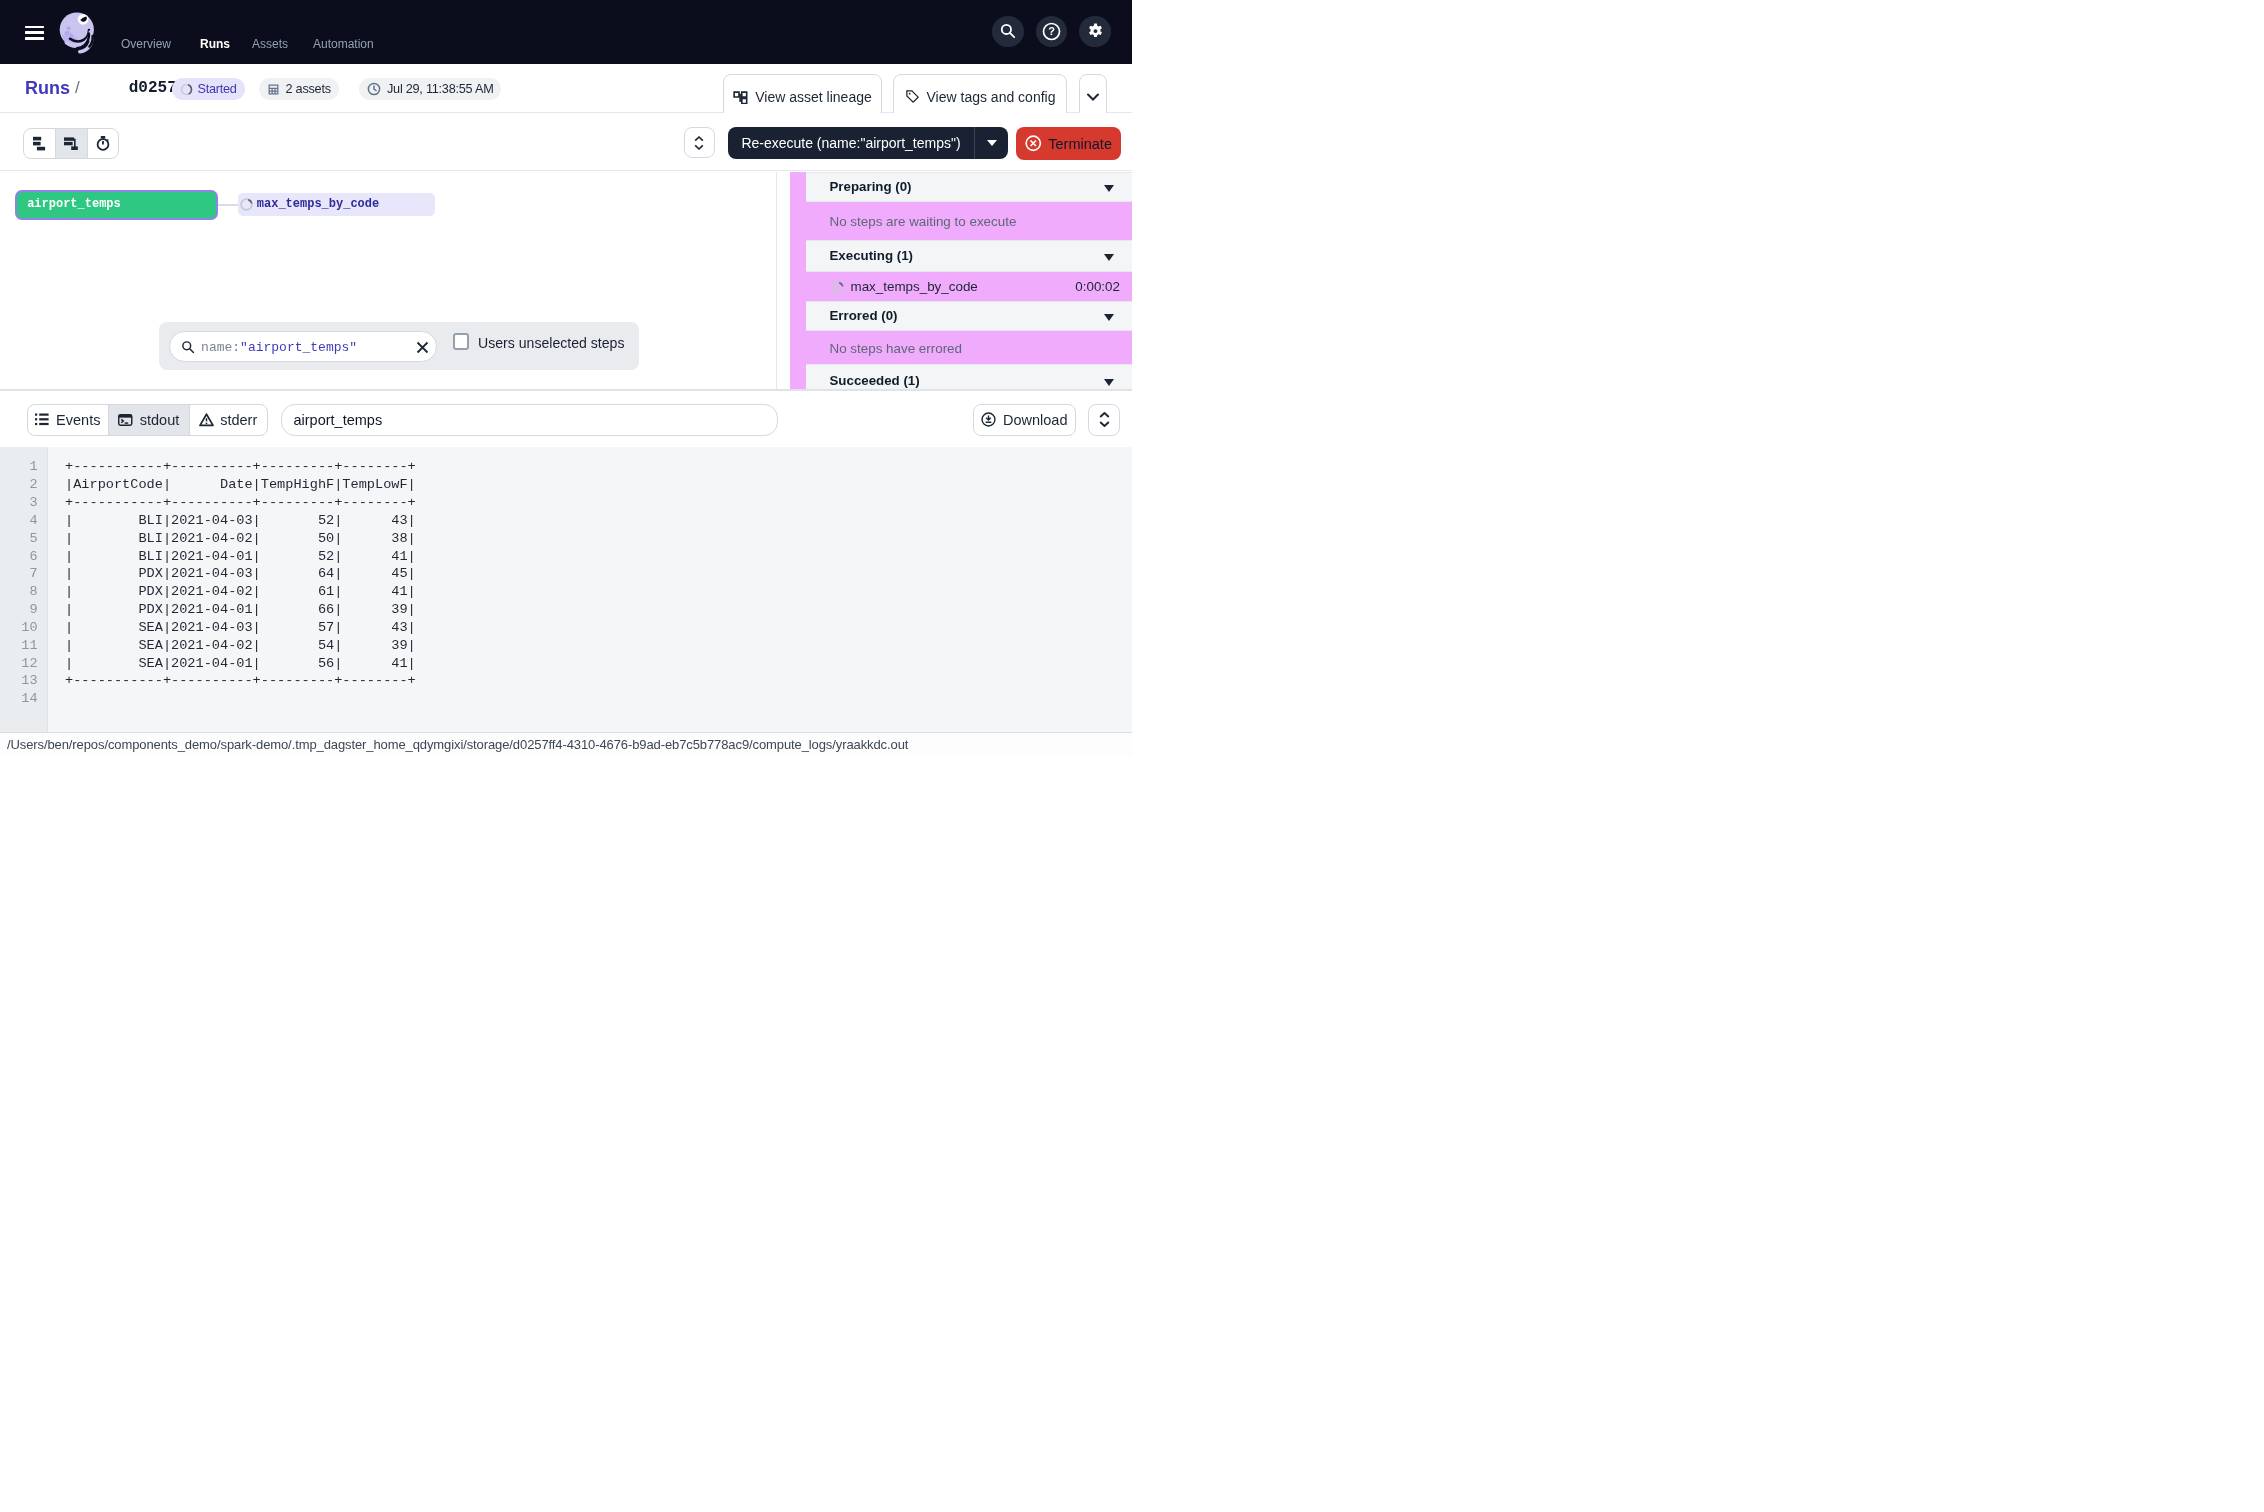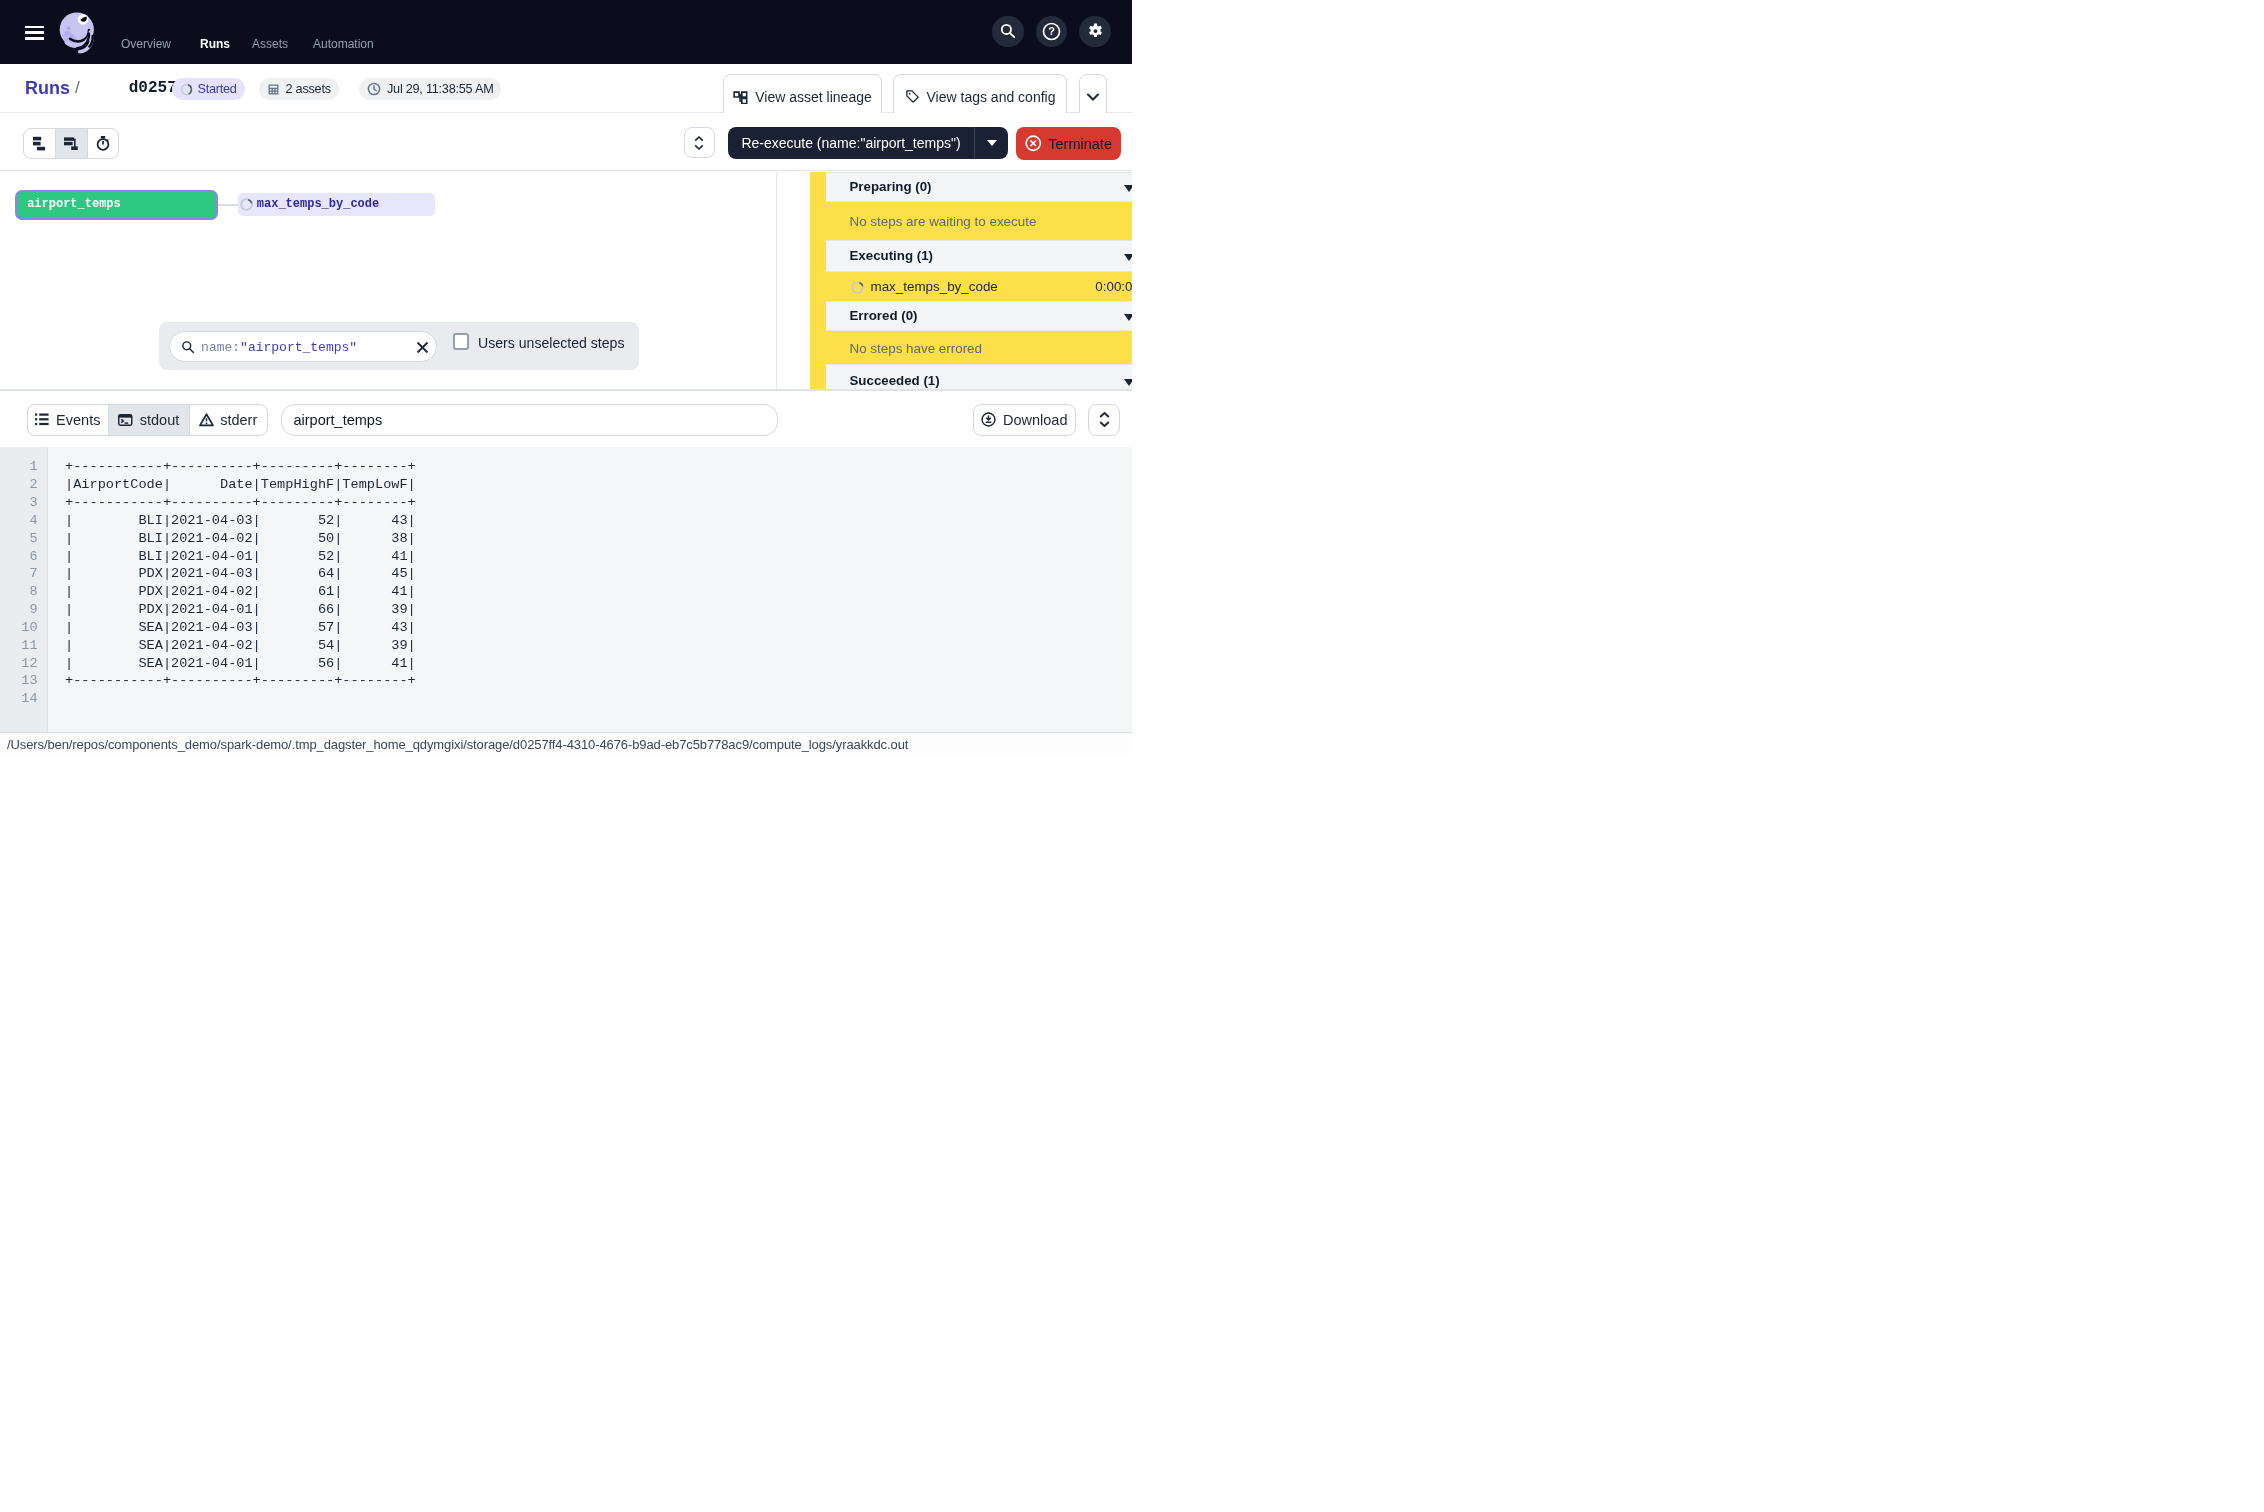--- a/index.html
+++ b/index.html
@@ -51,21 +51,21 @@
 #gline { left:217.5px; top:32.6px; width:20.5px; height:1.6px; background:#DADEE2; }
 #gtag { left:237.8px; top:21.75px; width:197.6px; height:22.45px; background:#E8E6FA; border-radius:5px; }
 #gtag b { position:absolute; left:19px; top:3.6px; color:#2E2B9E; font-size:12px; font-weight:700; }
 #searchpanel { left:159px; top:150.5px; width:480px; height:47.5px; background:#EAEBEF; border-radius:8px; }
 #searchbox { position:absolute; left:9.5px; top:9px; width:268.5px; height:30.8px; background:#fff;
   border:1px solid #D4D9DF; border-radius:15.5px; }
 #cbox { position:absolute; left:293.5px; top:11px; width:16.5px; height:16.5px; background:#fff;
   border:2px solid #95A0AC; border-radius:3px; }
 
 
-#sidebar { left:810px; top:171.5px; width:355.5px; height:218px; background:#fde047; overflow:hidden;}
+#sidebar { left:790px; top:171.5px; width:355.5px; height:218px; background:#f0abfc; overflow:hidden;}
 .shead { position:absolute; left:15.5px; width:331.5px; background:#F3F5F6;
   border-bottom:1px solid #E4E7EB; border-top:1px solid #E4E7EB; }
 .shead b { position:absolute; left:24px; font-size:13.3px; color:#111C2B; }
 .caret { position:absolute; right:23px; width:0; height:0; border-left:5.5px solid transparent;
   border-right:5.5px solid transparent; border-top:7px solid #1B2533; }
 .srow { position:absolute; left:15.5px; width:331.5px; color:#5C6878; font-size:13.4px; }
 #sthumb { position:absolute; left:347px; top:6.5px; width:7px; height:176.5px; border-radius:4px; background:#8E99A6;}
 
 
 #tabsrow { left:0; top:390.5px; width:1132px; height:56.5px; background:#fff; }

